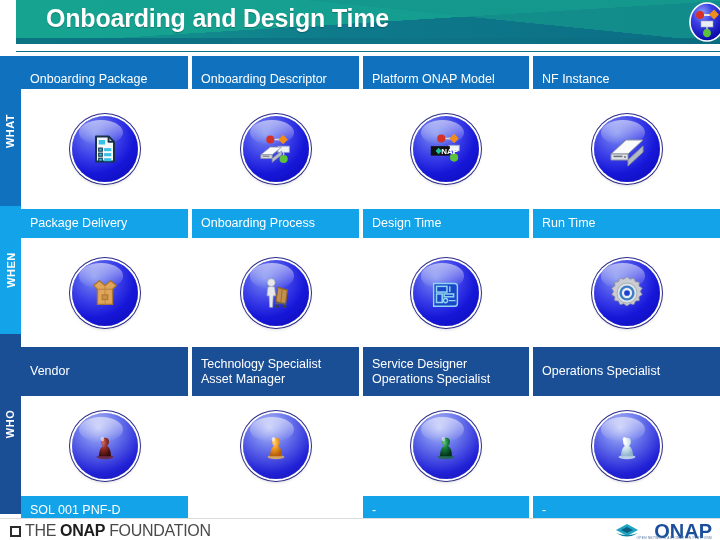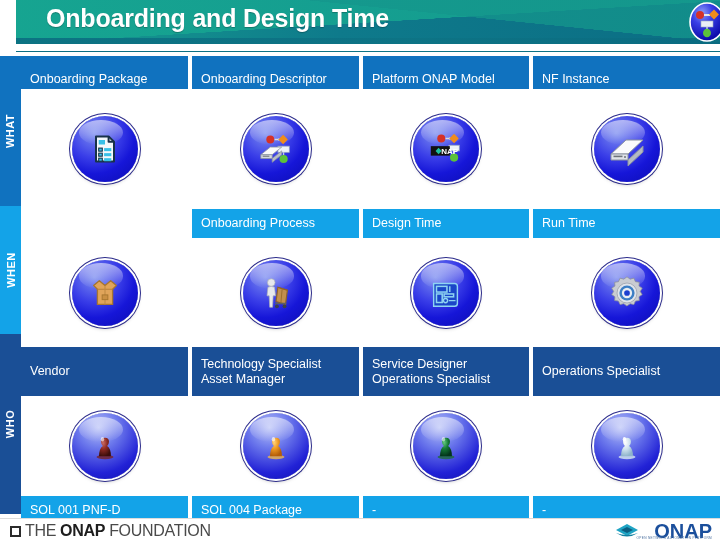--- a/index.html
+++ b/index.html
@@ -204,20 +204,23 @@
             <rect x="13" y="19" width="4" height="3.4" fill="#38c0e8" stroke="#18324a" stroke-width="1.2"></rect>
             <rect x="19" y="19" width="8" height="3.4" fill="#38c0e8"></rect>
             <rect x="13" y="24.6" width="4" height="3.4" fill="#38c0e8" stroke="#18324a" stroke-width="1.2"></rect>
             <rect x="19" y="24.6" width="8" height="3.4" fill="#38c0e8"></rect>
             <rect x="13" y="30.2" width="4" height="3.4" fill="#38c0e8" stroke="#18324a" stroke-width="1.2"></rect>
             <rect x="19" y="30.2" width="8" height="3.4" fill="#38c0e8"></rect>
           </svg>
         </div>
       </div>
 
+      <div class="band b-lab2 band-label">
+        <span>Package Delivery</span>
+      </div>
 
       <div class="band b-ico2 iconcell">
         <div class="orb">
           <div class="orb-gloss"></div>
           <svg viewBox="0 0 40 40" width="38" height="38">
             <path d="M8 12 l6 -5 6 5 6 -5 6 5 -4 4 v16 h-16 v-16 z" fill="#e3a košs"></path>
             <path d="M8 12 l6 -5 6 5 6 -5 6 5 -4 4 v16 h-16 v-16 z" fill="#e0a45a" stroke="#a8762f" stroke-width="1.4" stroke-linejoin="round"></path>
             <path d="M12 16 h16" stroke="#b8803a" stroke-width="1.2"></path>
             <path d="M20 12 v20" stroke="#c08a42" stroke-width="1.1"></path>
             <rect x="17" y="22" width="6" height="5" fill="#c98f43" stroke="#a8762f" stroke-width="1"></rect>
@@ -312,21 +315,20 @@
                 <stop offset="100%" stop-color="#b35c09"></stop>
               </radialGradient>
             </defs>
             <ellipse cx="20" cy="33" rx="10" ry="2.6" fill="#f0b84a" opacity=".8"></ellipse>
             <path d="M13 32 q0 -9 4.5 -12 q-2.2 -2 -2.2 -5 a4.7 4.7 0 0 1 9.4 0 q0 3 -2.2 5 q4.5 3 4.5 12 z" fill="url(#pw1)"></path>
             <ellipse cx="17" cy="12" rx="2" ry="2.6" fill="#ffffff" opacity=".65"></ellipse>
           </svg>
         </div>
       </div>
 
-      <div class="band b-lab4 band-label">SOL 004 Package</div>
     </div>
 
     <div class="colwrap col-2">
       <div class="band b-head band-label">Platform ONAP Model</div>
 
       <div class="band b-lab2 band-label">
         <span>Design Time</span>
       </div>
 
       <div class="band b-ico1 iconcell">

